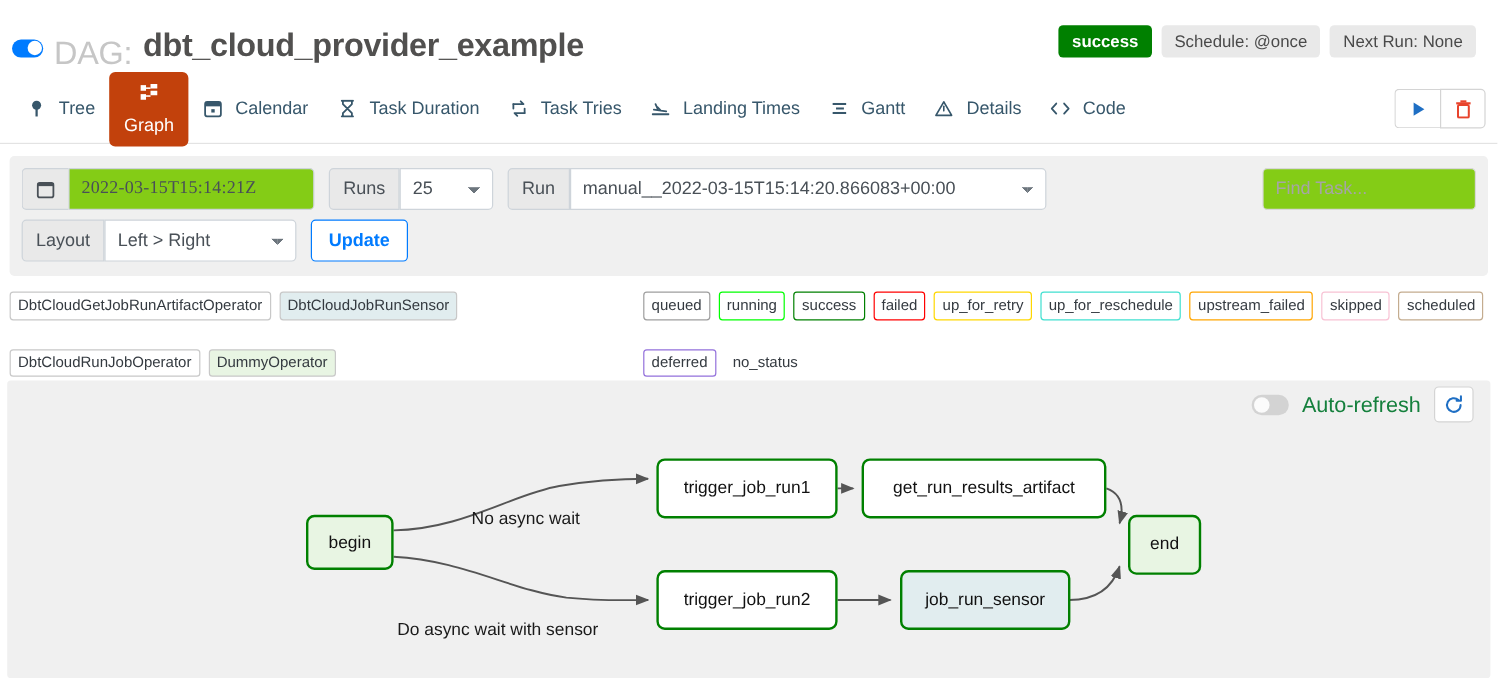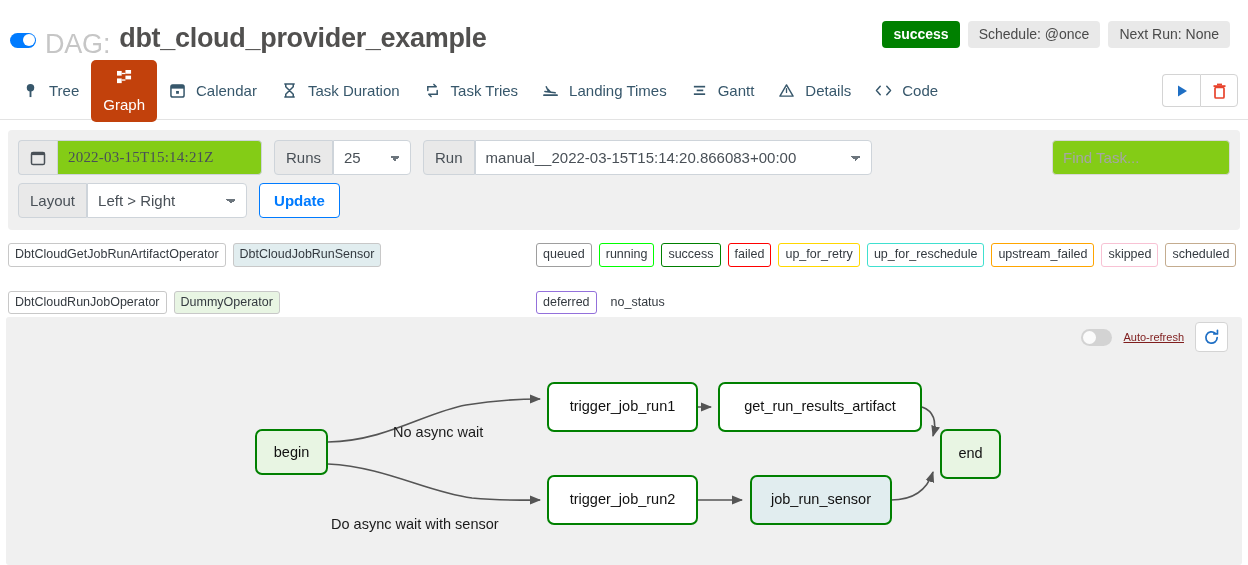--- a/index.html
+++ b/index.html
@@ -138,21 +138,21 @@
     position: absolute; right: 14px; top: 5px; display: flex; align-items: center; gap: 11px;
   }
   .ar-toggle {
     width: 31px; height: 17px; border-radius: 9px; background: #d3d3d3;
     position: relative; cursor: pointer;
   }
   .ar-toggle::after {
     content: ""; position: absolute; top: 2px; left: 2px;
     width: 13px; height: 13px; border-radius: 50%; background: #fbfbfb;
   }
-  .ar-label { font-size: 11px; color: #7f1d1d; text-decoration: underline; }
+  .ar-label { font-size: 18px; color: #15803d; }
   .refresh-btn {
     width: 33px; height: 30px; border: 1px solid #d4d4d4; background: #fff;
     border-radius: 4px; display: flex; align-items: center; justify-content: center;
     cursor: pointer;
   }
   .graph-svg { position: absolute; left: 0; top: 0; }
 
   .node-rect { stroke: #008000; stroke-width: 2; rx: 6; ry: 6; }
   .node-label {
     font-family: "Liberation Sans", sans-serif; font-size: 14.5px;

